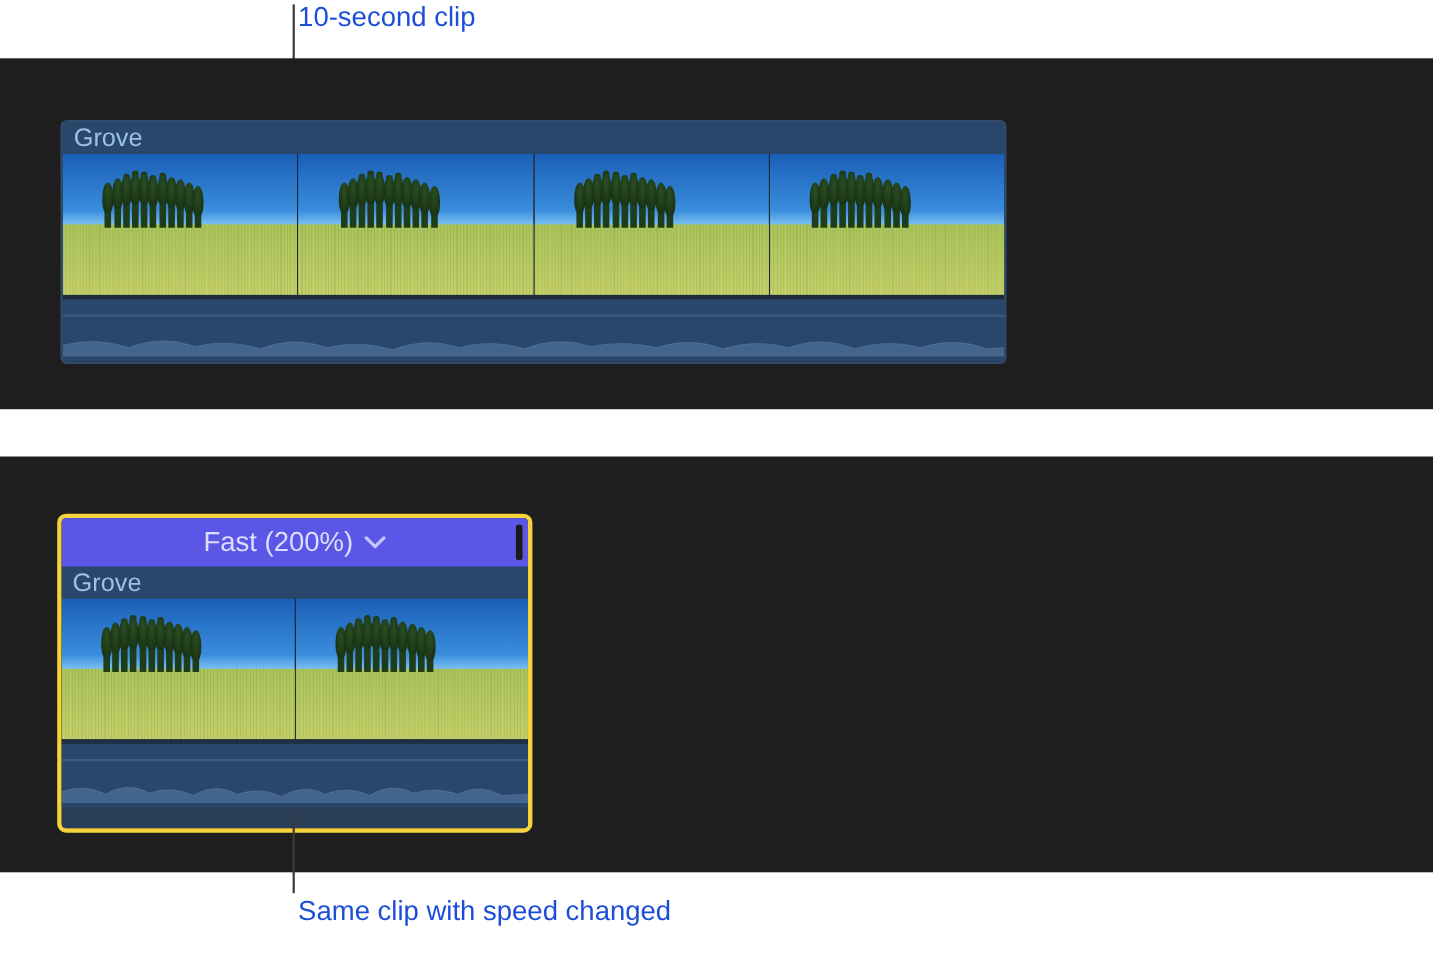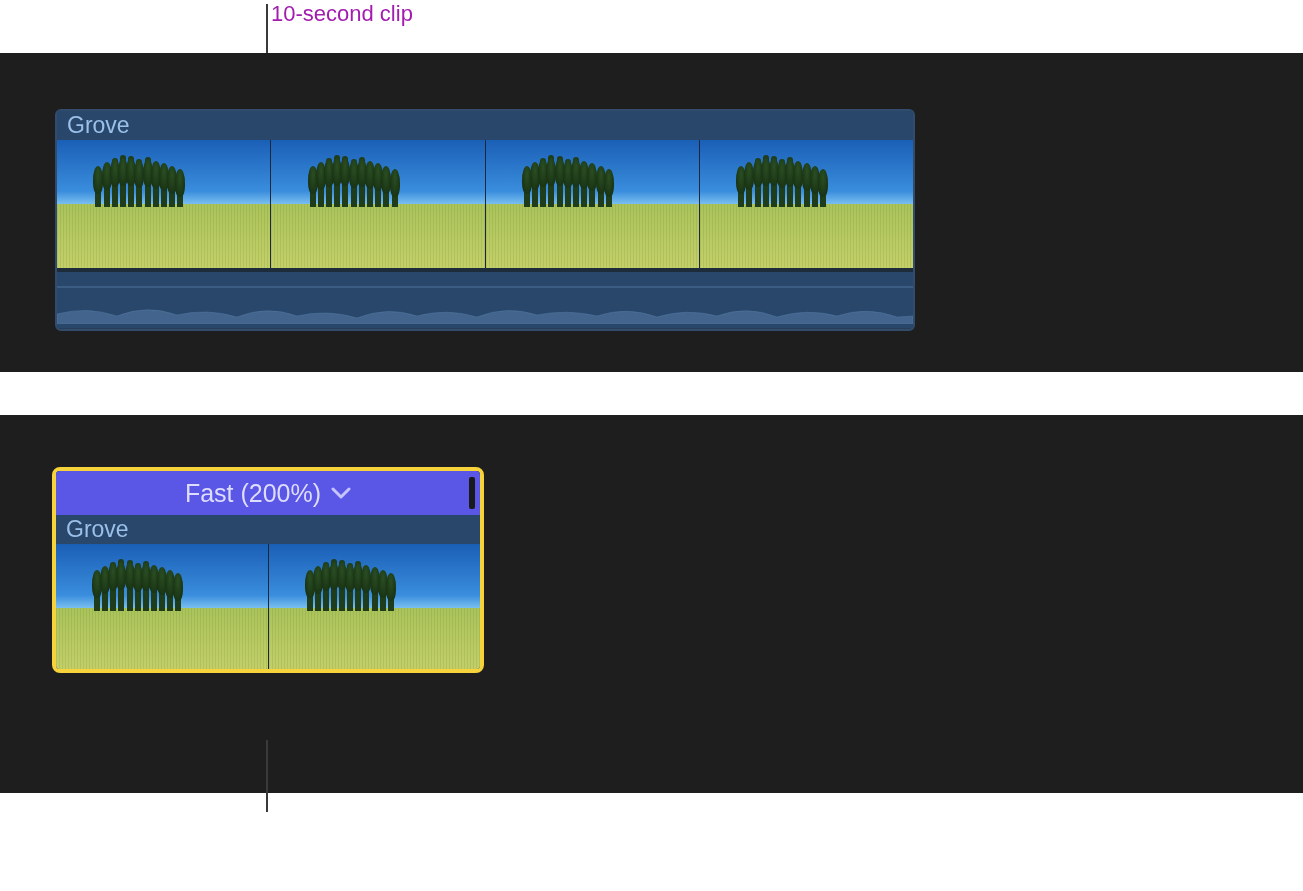--- a/index.html
+++ b/index.html
@@ -8,22 +8,22 @@
     background: #ffffff;
     width: 1303px;
     height: 891px;
     position: relative;
     color: #333;
   }
 
   
   .callout {
     position: absolute;
-    font-size: 22px;
-    color: #a21caf;
+    font-size: 25px;
+    color: #1d4ed8;
     line-height: 1.28;
     text-align: right;
   }
   .pointer-line {
     position: absolute;
     background: #3a3a3a;
     width: 2px;
   }
 
   
@@ -48,21 +48,21 @@
     top: 110px;
     width: 860px;
     height: 222px;
     border: 2px solid #314c6c;
   }
   .clip-bot-wrap {
     position: absolute;
     left: 52px;
     top: 467px;
     width: 432px;
-    height: 206px;
+    height: 290px;
     border: 4px solid #f6d33a;
     border-radius: 8px;
     overflow: hidden;
   }
   .clip-bot {
     position: absolute;
     left: 0; top: 0;
     width: 100%;
     height: 100%;
     background: #2b3e57;
@@ -329,13 +329,14 @@
         <svg class="wave" viewBox="0 0 424 22" preserveAspectRatio="none">
           <path d="M0,22 L0,12 Q20,4 40,14 Q60,2 80,13 Q100,6 120,15 Q140,3 160,14 Q180,7 200,16 Q220,4 240,14 Q260,6 280,15 Q300,3 320,13 Q340,7 360,14 Q380,4 400,15 L424,14 L424,22 Z"></path>
         </svg>
       </div>
     </div>
   </div>
 </div>
 
 <div class="pointer-line" style="left:266px; top:740px; height:72px;"></div>
 <div class="callout" style="left:271px; top:812px;">
+  <div>Same clip with speed changed</div>
 </div>
 
 </body></html>

